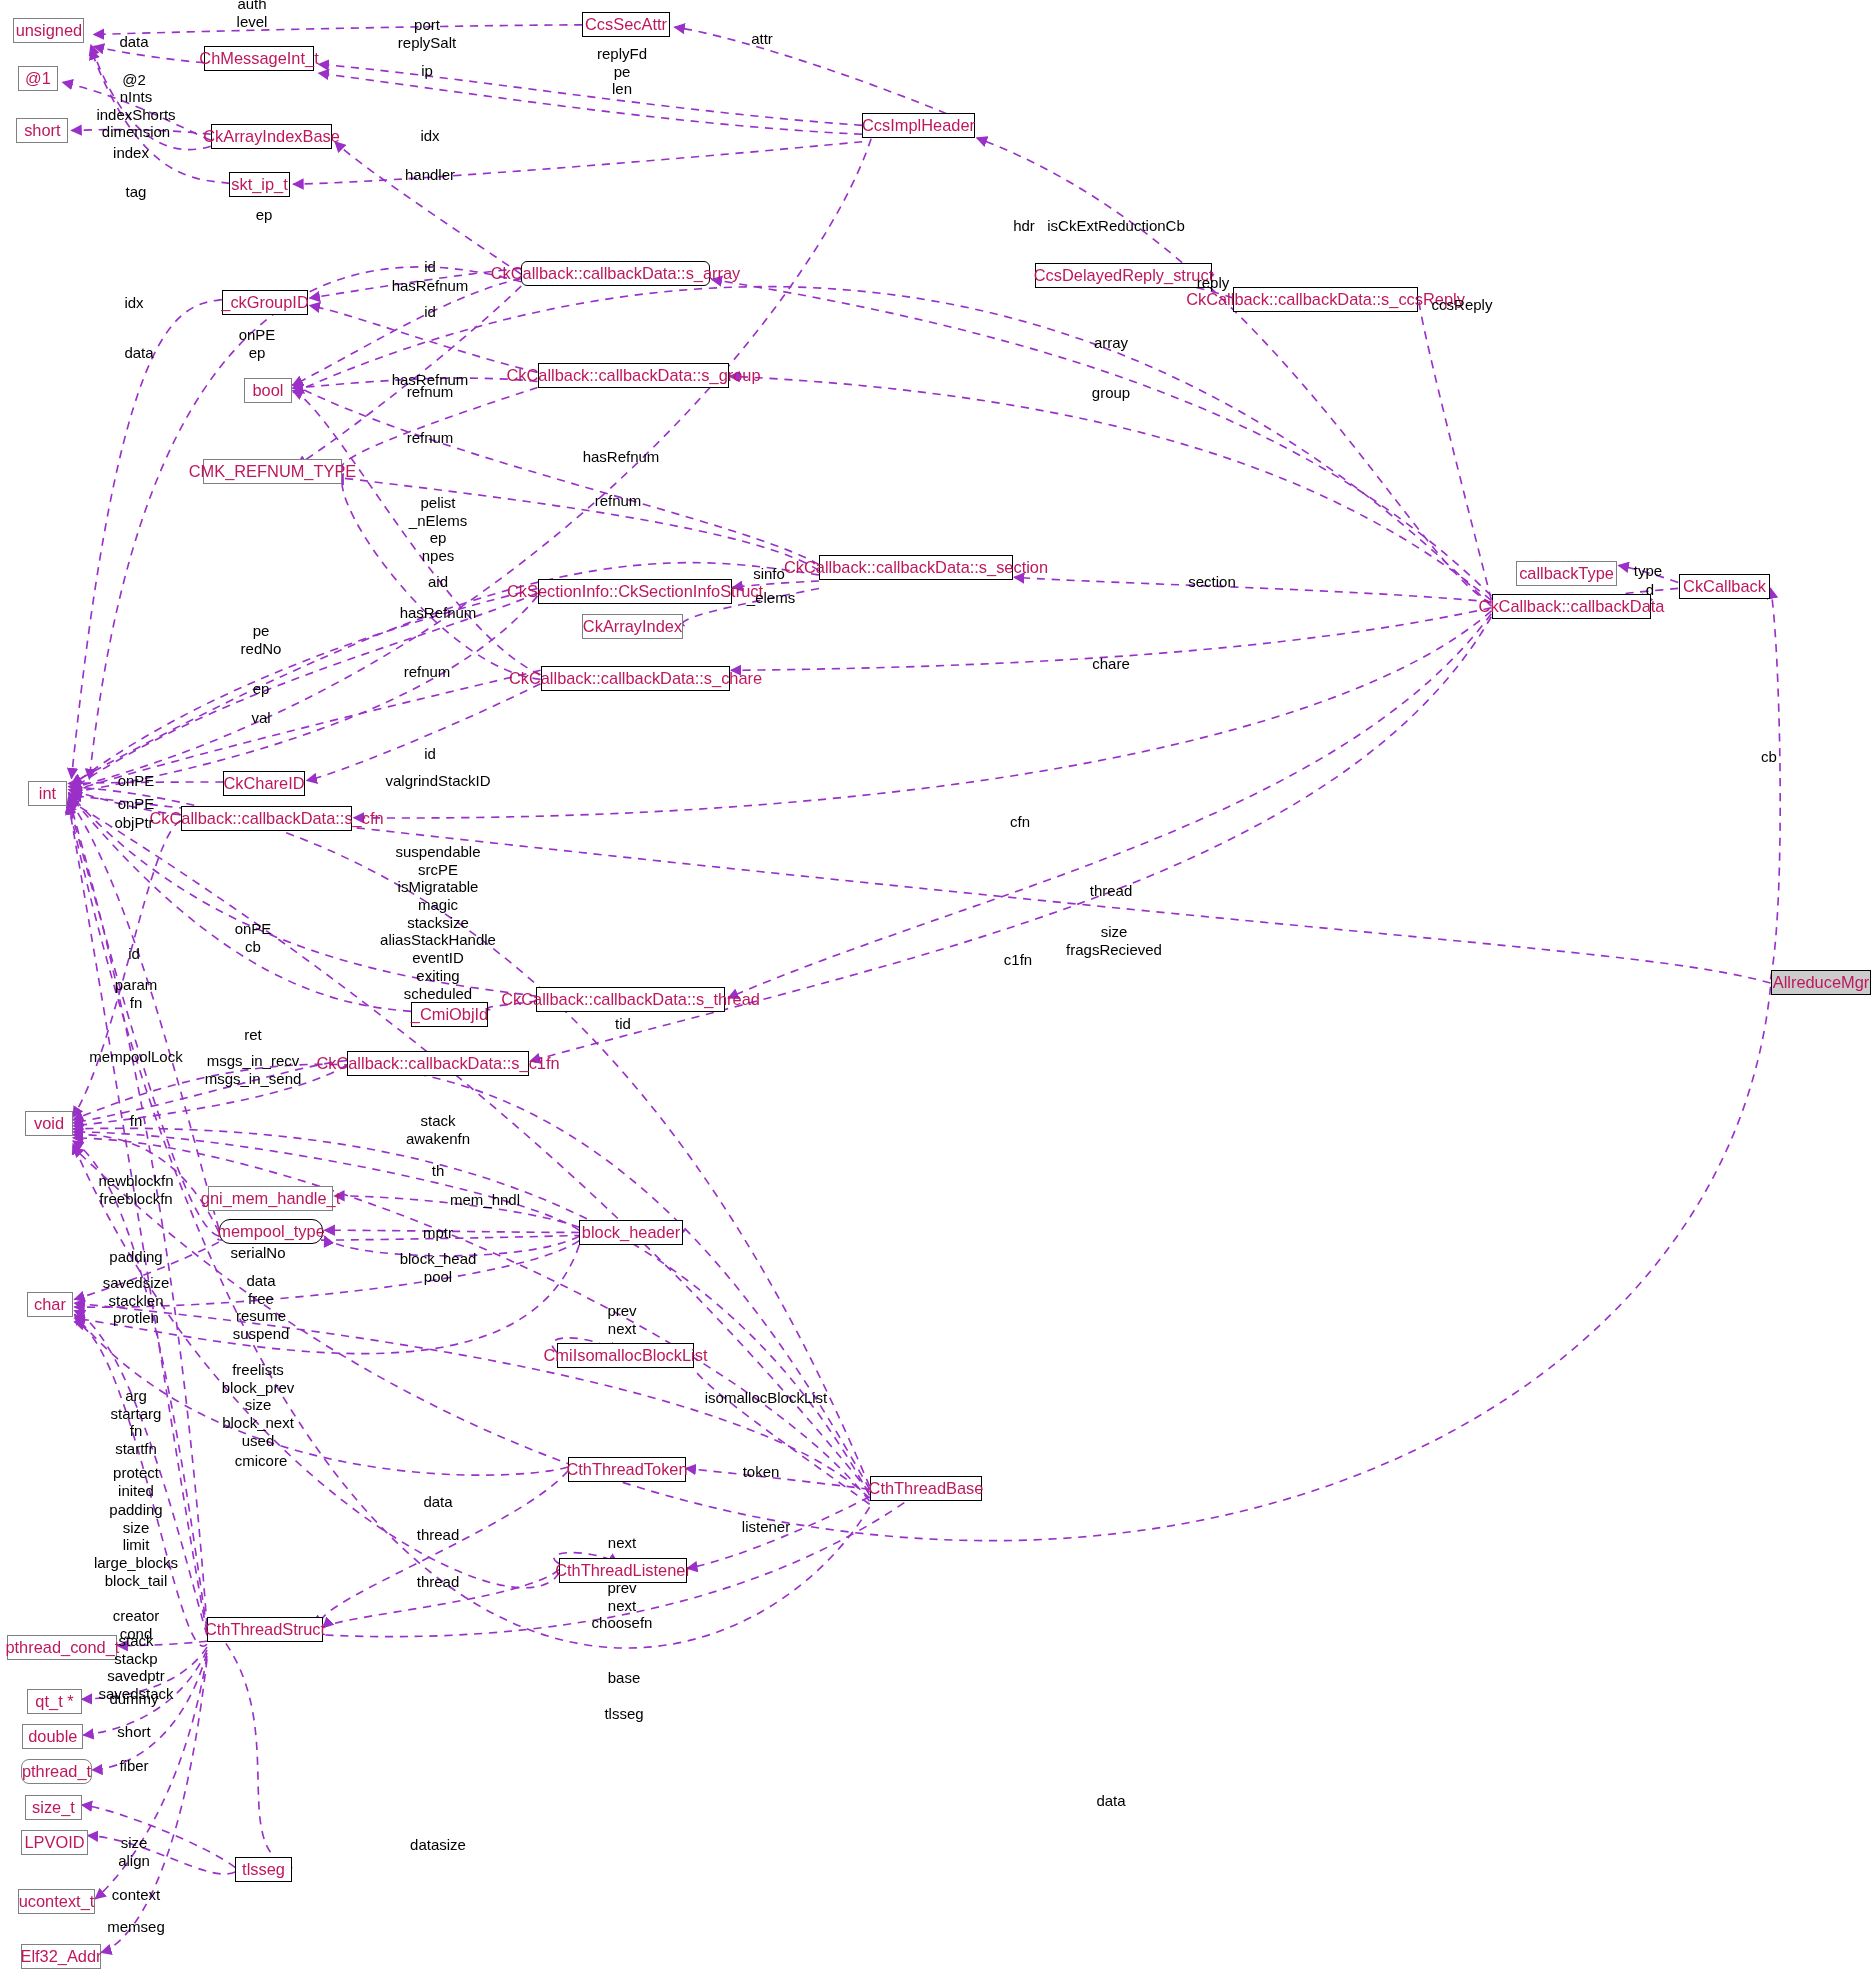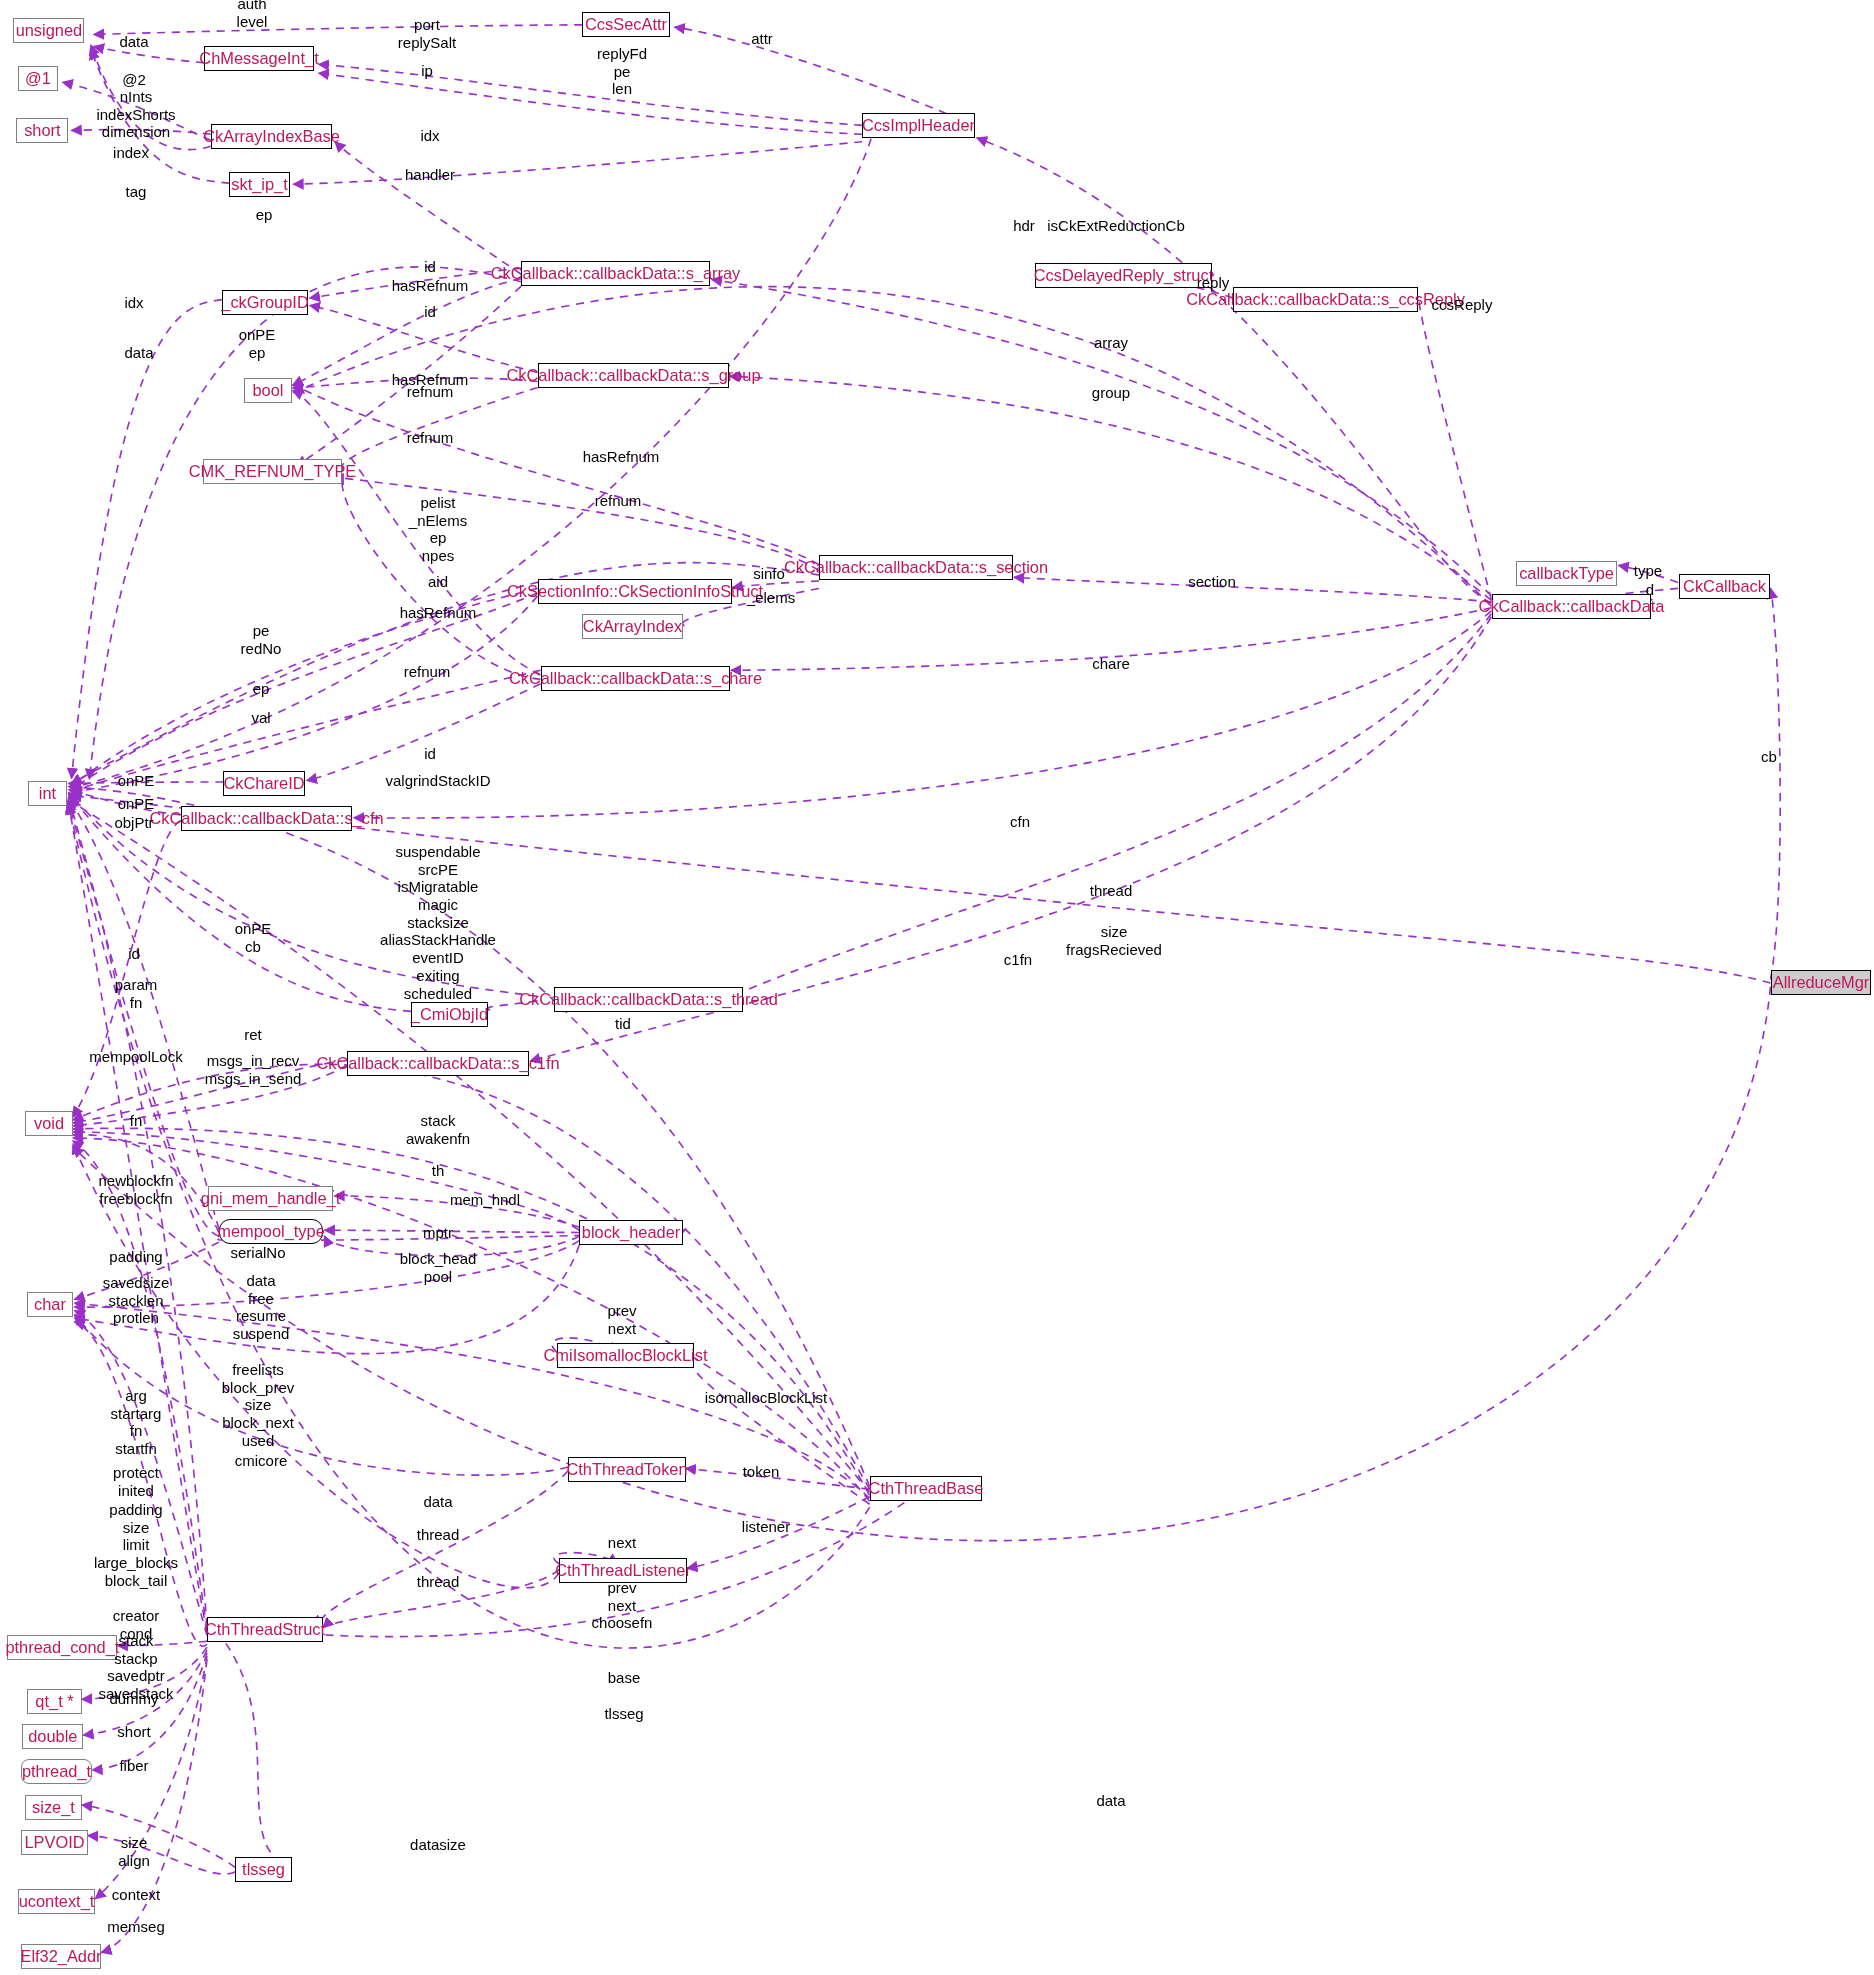--- a/index.html
+++ b/index.html
@@ -177,21 +177,21 @@
       </div>
       <div class="node" style="left: 229px; top: 172px; width: 61px;">
         <span>skt_ip_t</span>
       </div>
       <div class="node" style="left: 862px; top: 113px; width: 113px;">
         <span>CcsImplHeader</span>
       </div>
       <div class="node" style="left: 1035px; top: 263px; width: 177px;">
         <span>CcsDelayedReply_struct</span>
       </div>
-      <div class="node" style="left: 521px; top: 261px; width: 189px;">
+      <div class="node" style="left: 521px; top: 261px; width: 189px; border-radius: 6px;">
         <span>CkCallback::callbackData::s_array</span>
       </div>
       <div class="node" style="left: 1233px; top: 287px; width: 185px;">
         <span>CkCallback::callbackData::s_ccsReply</span>
       </div>
       <div class="node" style="left: 222px; top: 290px; width: 86px;">
         <span>_ckGroupID</span>
       </div>
       <div class="node" style="left: 538px; top: 363px; width: 191px;">
         <span>CkCallback::callbackData::s_group</span>
@@ -225,21 +225,21 @@
       </div>
       <div class="node thin" style="left: 28px; top: 781px; width: 39px;">
         <span>int</span>
       </div>
       <div class="node" style="left: 223px; top: 771px; width: 82px;">
         <span>CkChareID</span>
       </div>
       <div class="node" style="left: 181px; top: 806px; width: 171px;">
         <span>CkCallback::callbackData::s_cfn</span>
       </div>
-      <div class="node" style="left: 554px; top: 987px; width: 189px;">
+      <div class="node" style="left: 536px; top: 987px; width: 189px;">
         <span>CkCallback::callbackData::s_thread</span>
       </div>
       <div class="node" style="left: 411px; top: 1002px; width: 77px;">
         <span>_CmiObjId</span>
       </div>
       <div class="node" style="left: 347px; top: 1051px; width: 182px;">
         <span>CkCallback::callbackData::s_c1fn</span>
       </div>
       <div class="node focus" style="left: 1771px; top: 970px; width: 100px;">
         <span>AllreduceMgr</span>

